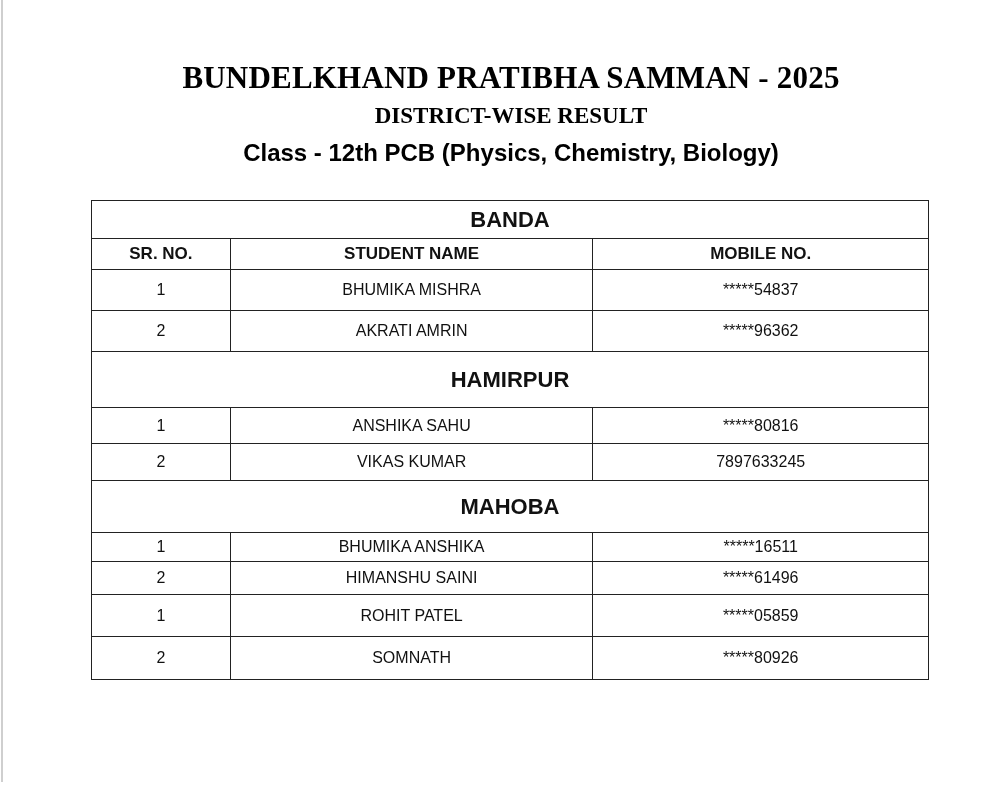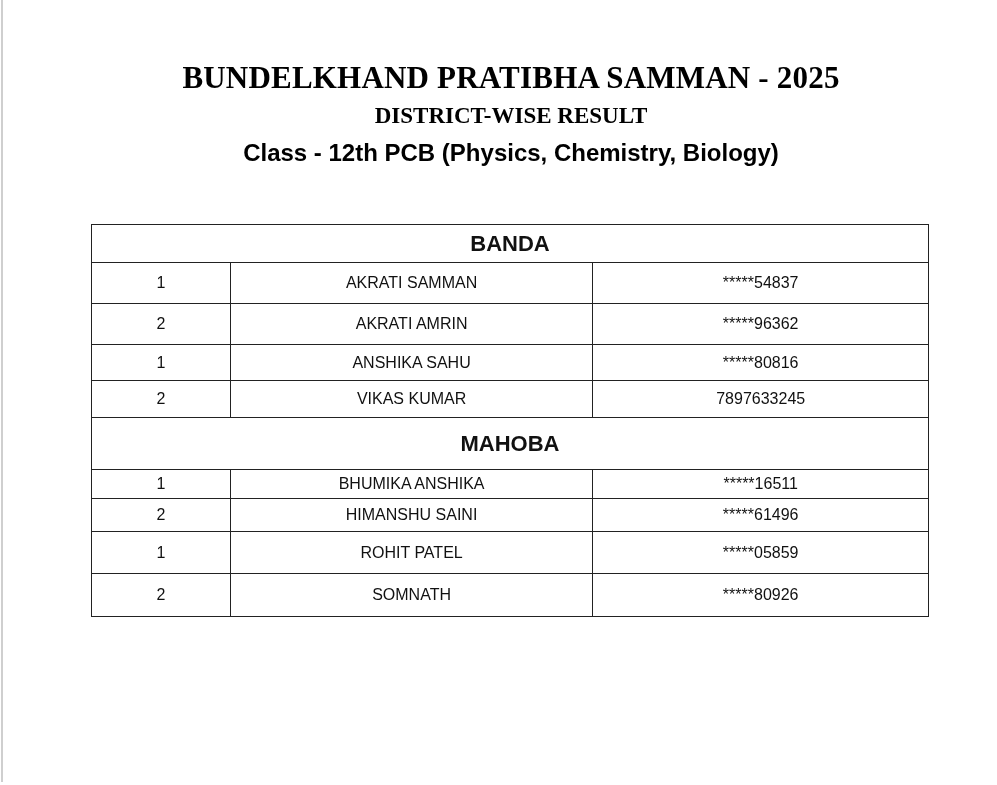--- a/index.html
+++ b/index.html
@@ -43,21 +43,21 @@
     }
     .title-class {
       top: 139px;
       font-family: "Liberation Sans", sans-serif;
       font-weight: bold;
       font-size: 24px;
     }
     table.result {
       position: absolute;
       left: 91px;
-      top: 224px;
+      top: 200px;
       width: 838px;
       border-collapse: collapse;
       font-family: "Liberation Sans", sans-serif;
       color: #111;
     }
     table.result td, table.result th {
       border: 1.5px solid #222;
       text-align: center;
       padding: 0;
     }
@@ -90,31 +90,39 @@
   <colgroup>
       <col class="c1">
       <col class="c2">
       <col class="c3">
     </colgroup>
 
   <tbody>
       <tr class="district" style="height:38px">
     <td colspan="3">BANDA</td>
   </tr>
+  <tr class="colhead">
+    <th>SR. NO.</th>
+    <th>STUDENT NAME</th>
+    <th>MOBILE NO.</th>
+  </tr>
   <tr class="row" style="height:41px">
     <td>1</td>
-    <td>AKRATI SAMMAN</td>
+    <td>BHUMIKA MISHRA</td>
     <td>*****54837</td>
   </tr>
   <tr class="row" style="height:41px">
     <td>2</td>
     <td>AKRATI AMRIN</td>
     <td>*****96362</td>
   </tr>
 
+  <tr class="district" style="height:56px">
+    <td colspan="3">HAMIRPUR</td>
+  </tr>
   <tr class="row" style="height:36px">
     <td>1</td>
     <td>ANSHIKA SAHU</td>
     <td>*****80816</td>
   </tr>
   <tr class="row" style="height:37px">
     <td>2</td>
     <td>VIKAS KUMAR</td>
     <td>7897633245</td>
   </tr>

